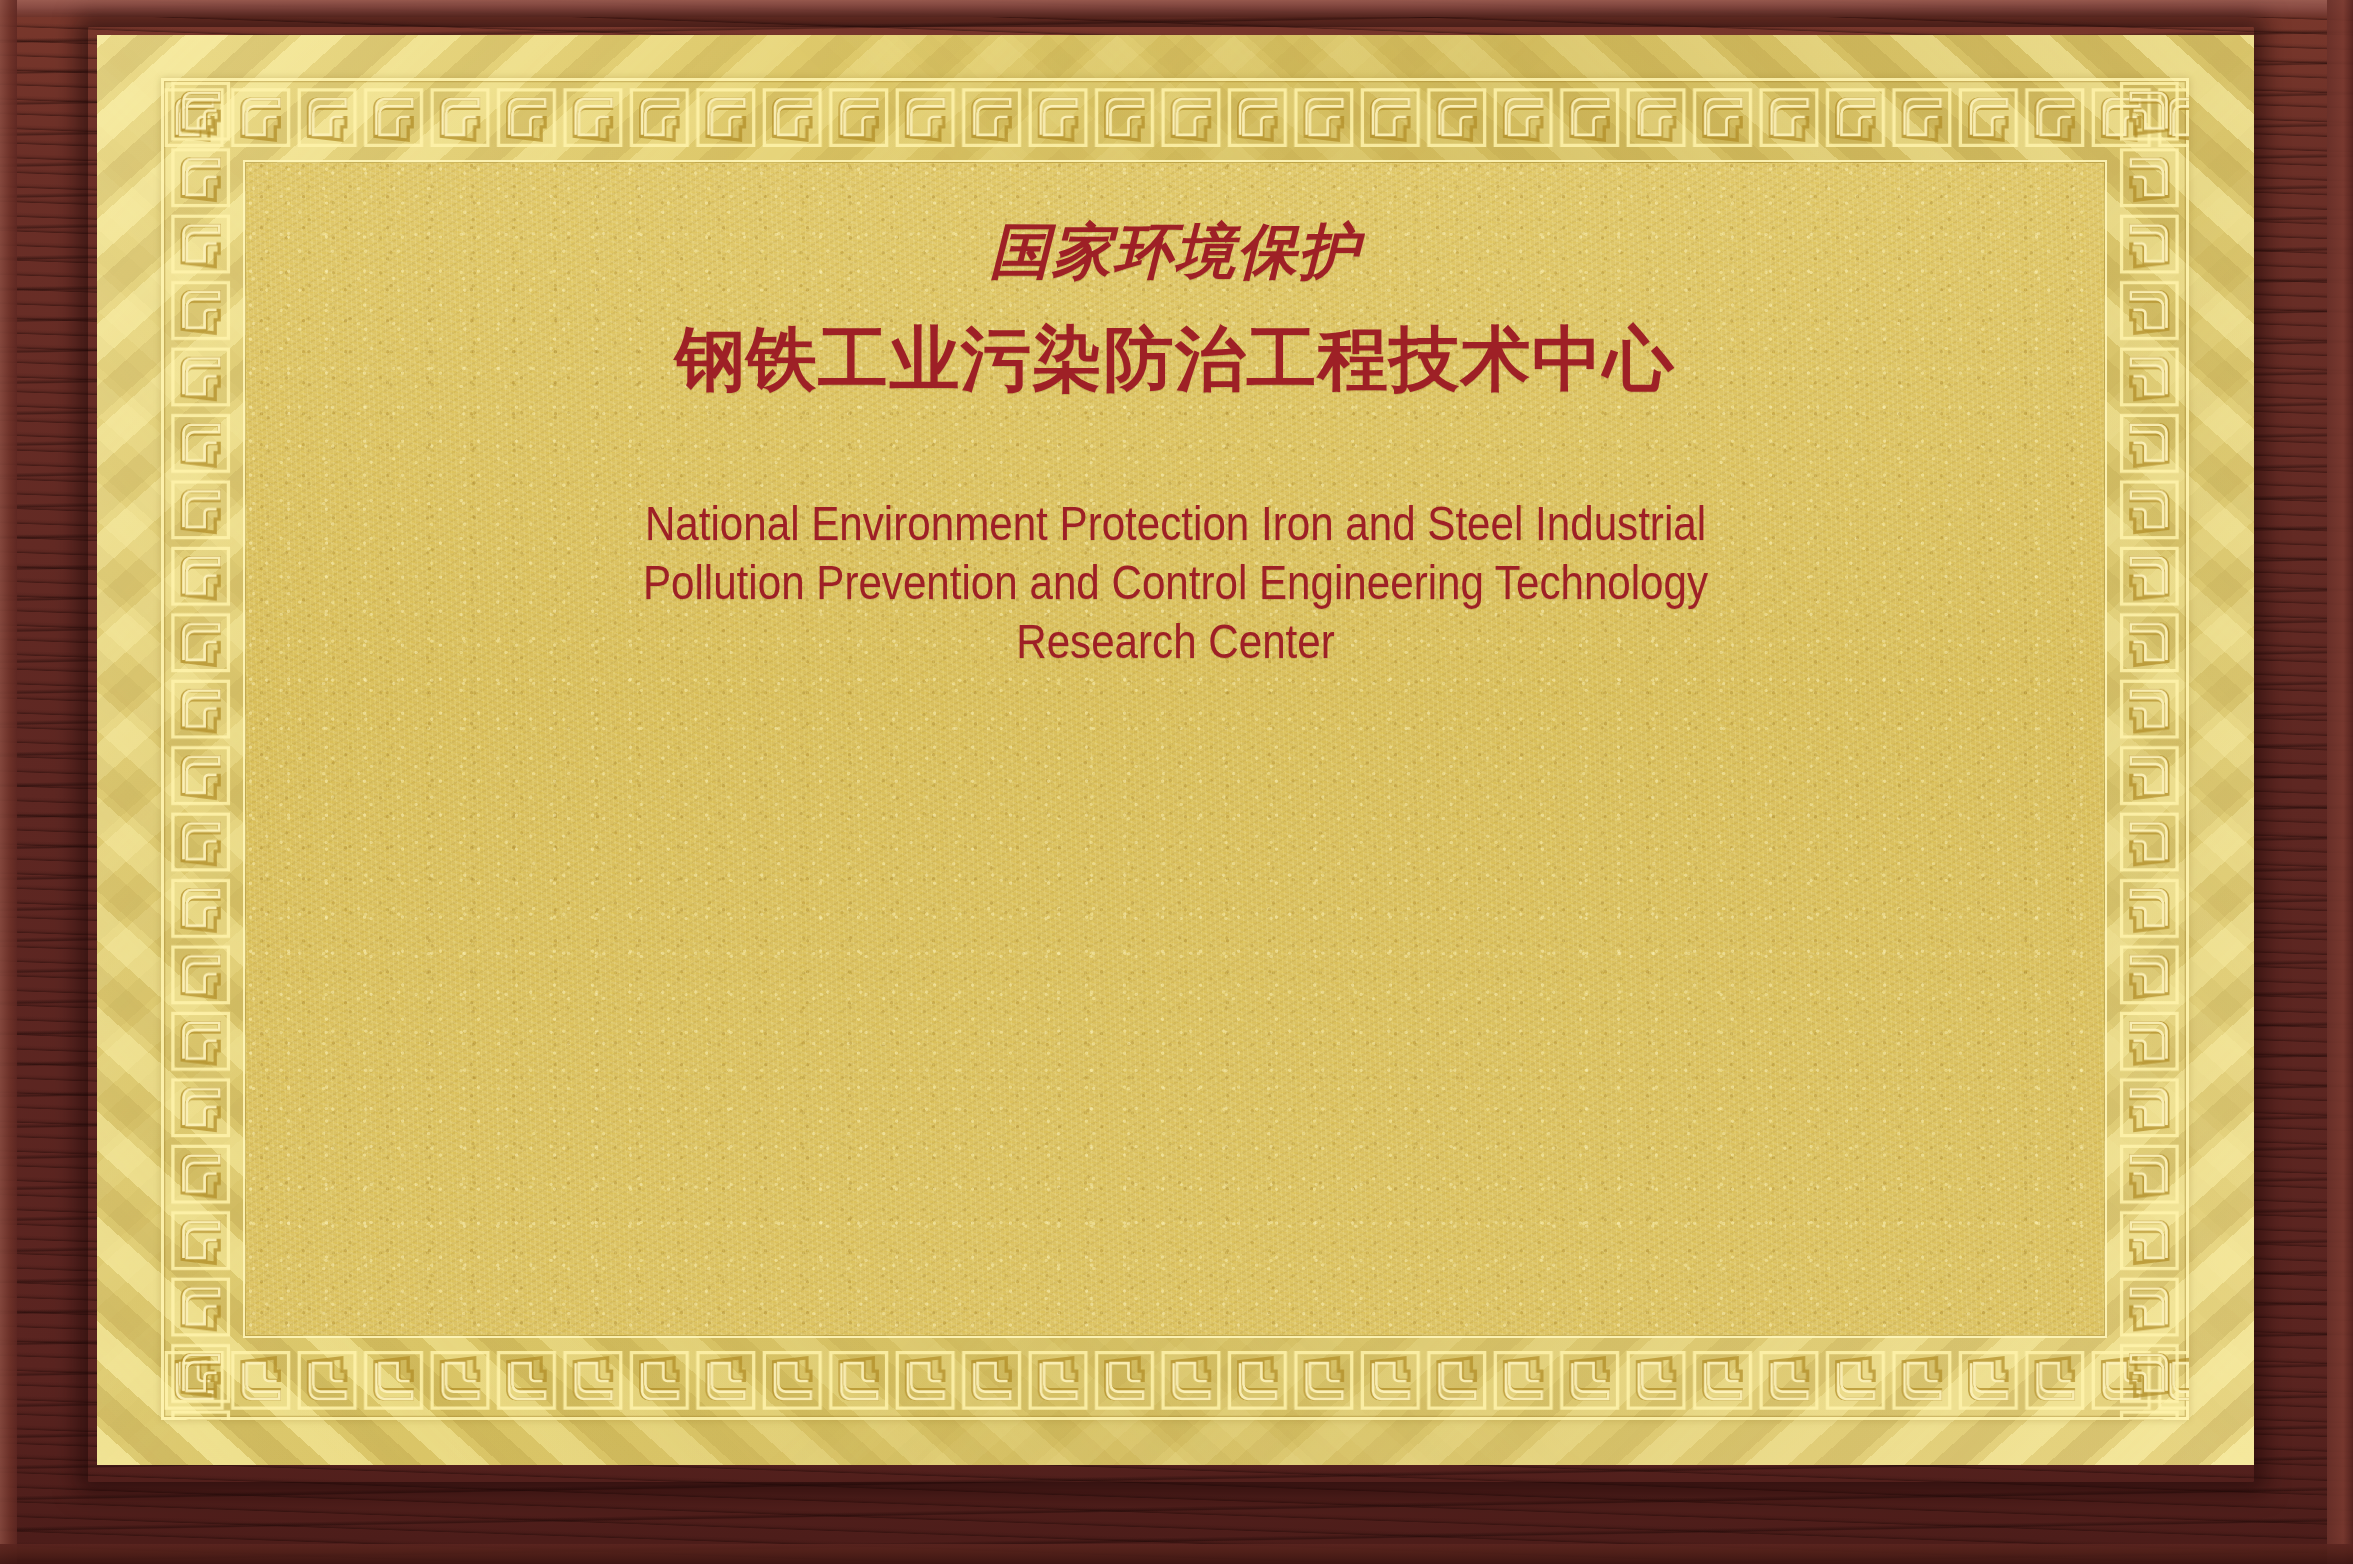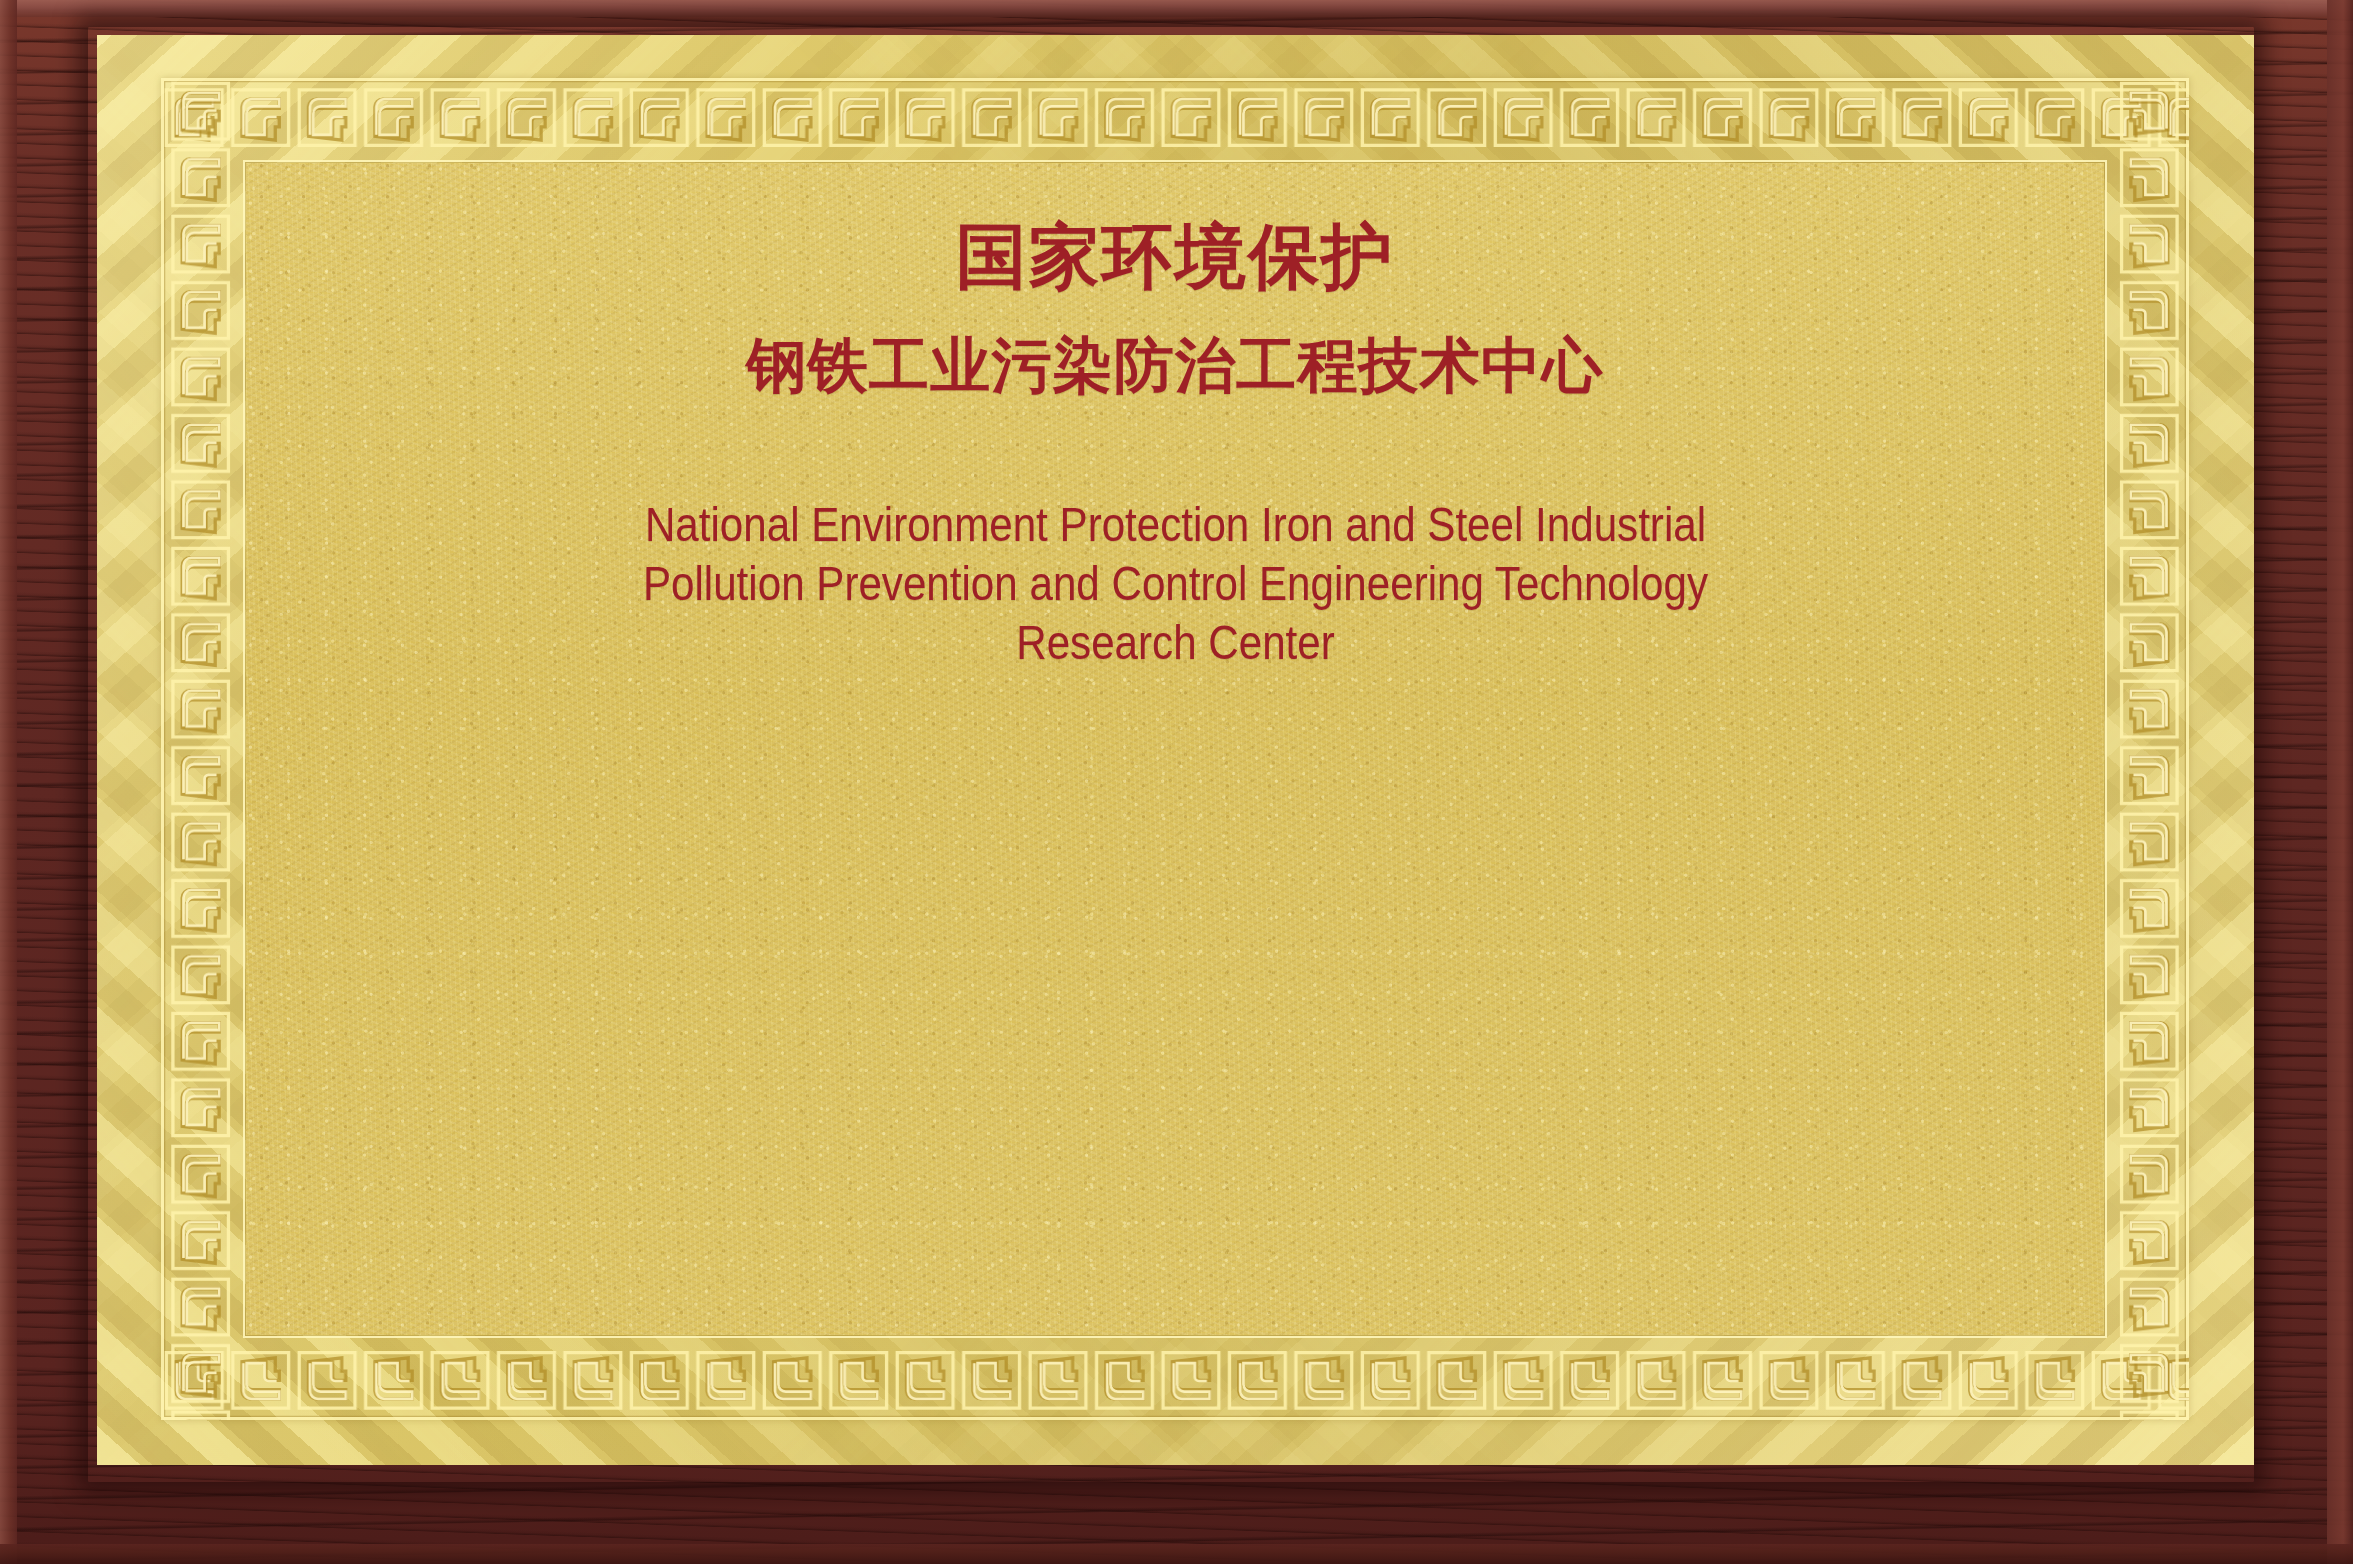--- a/index.html
+++ b/index.html
@@ -180,22 +180,22 @@
   }
   .cn{
     color:#9e2026;
     font-family:"DejaVu Sans","Liberation Sans",sans-serif;
     font-weight:700;
     letter-spacing:.03em;
     white-space:nowrap;
     line-height:1;
     text-shadow:0 1.3px 0.7px rgba(90,62,10,.18);
   }
-  #cn-line1{font-size:71px;margin-bottom:43px;}
-  #cn-line2{font-size:60px;letter-spacing:.02em;}
+  #cn-line1{font-size:60px;margin-bottom:43px;font-style:italic;}
+  #cn-line2{font-size:70px;letter-spacing:.02em;}
 
   #en-block{
     margin-top:100px;
     width:1675px;
     text-align:center;
     color:#9e2026;
     font-family:"Liberation Sans","DejaVu Sans",sans-serif;
     font-weight:400;
     font-size:49px;
     line-height:1.20;

